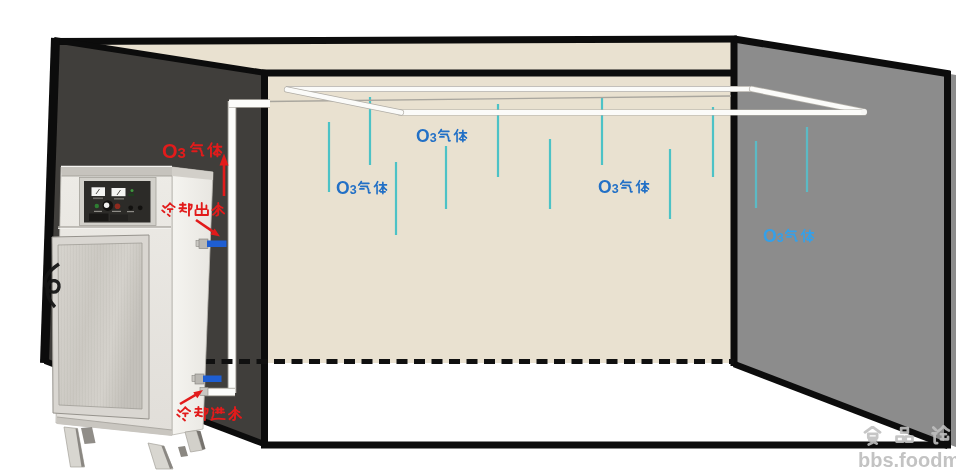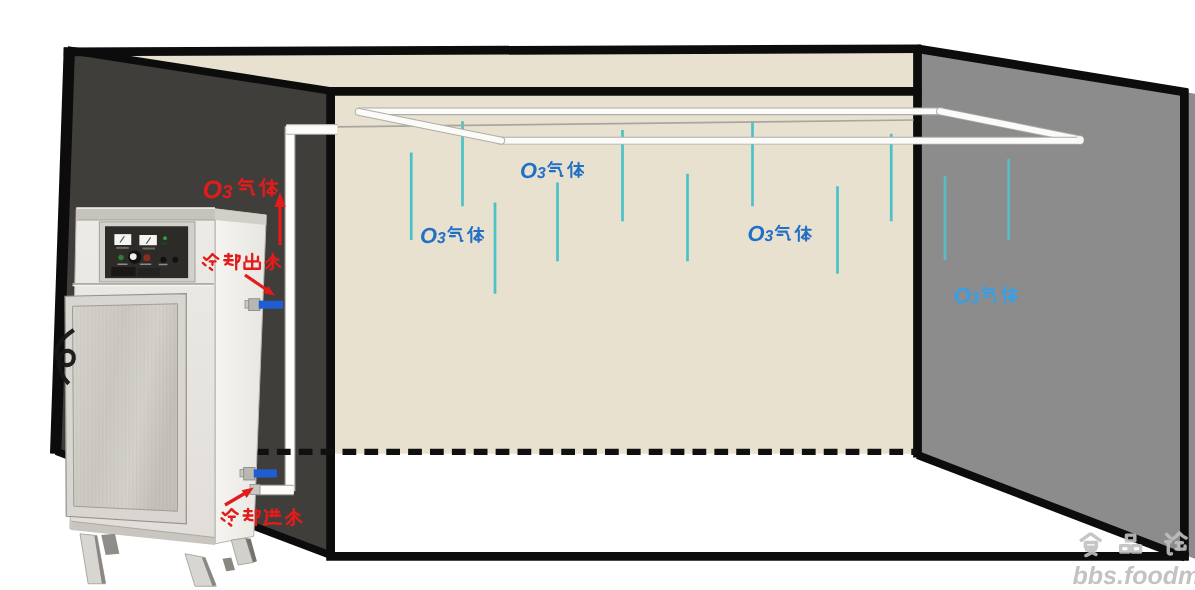--- a/index.html
+++ b/index.html
@@ -1,17 +1,17 @@
 <!DOCTYPE html>
 <html><head>
 <meta charset="utf-8">
 <style>
   html,body{margin:0;padding:0;background:#ffffff;}
   #stage{position:relative;width:956px;height:472px;overflow:hidden;background:#ffffff;
-         font-family:"Liberation Sans", sans-serif;font-style:italic;}
+         font-family:"Liberation Sans", sans-serif;}
   svg{display:block;}
 </style>
 </head>
 <body>
 <div id="stage">
 <svg width="956" height="472" viewBox="0 0 956 472" xmlns="http://www.w3.org/2000/svg">
 <defs>
   <linearGradient id="frontGrad" x1="0" y1="0" x2="0" y2="1">
     <stop offset="0" stop-color="#edebe6"></stop>
           <stop offset="1" stop-color="#e1ded9"></stop>

